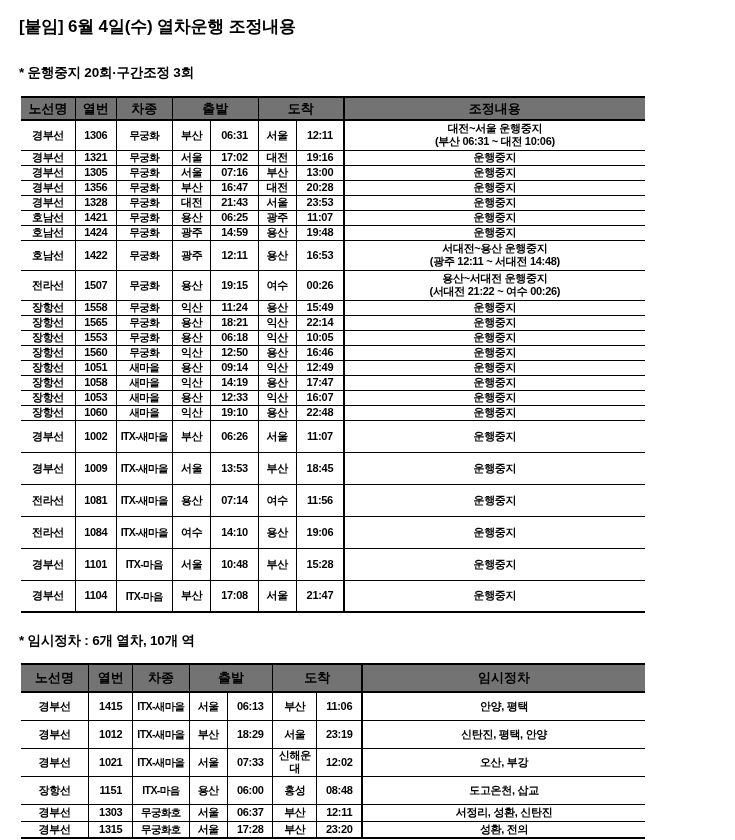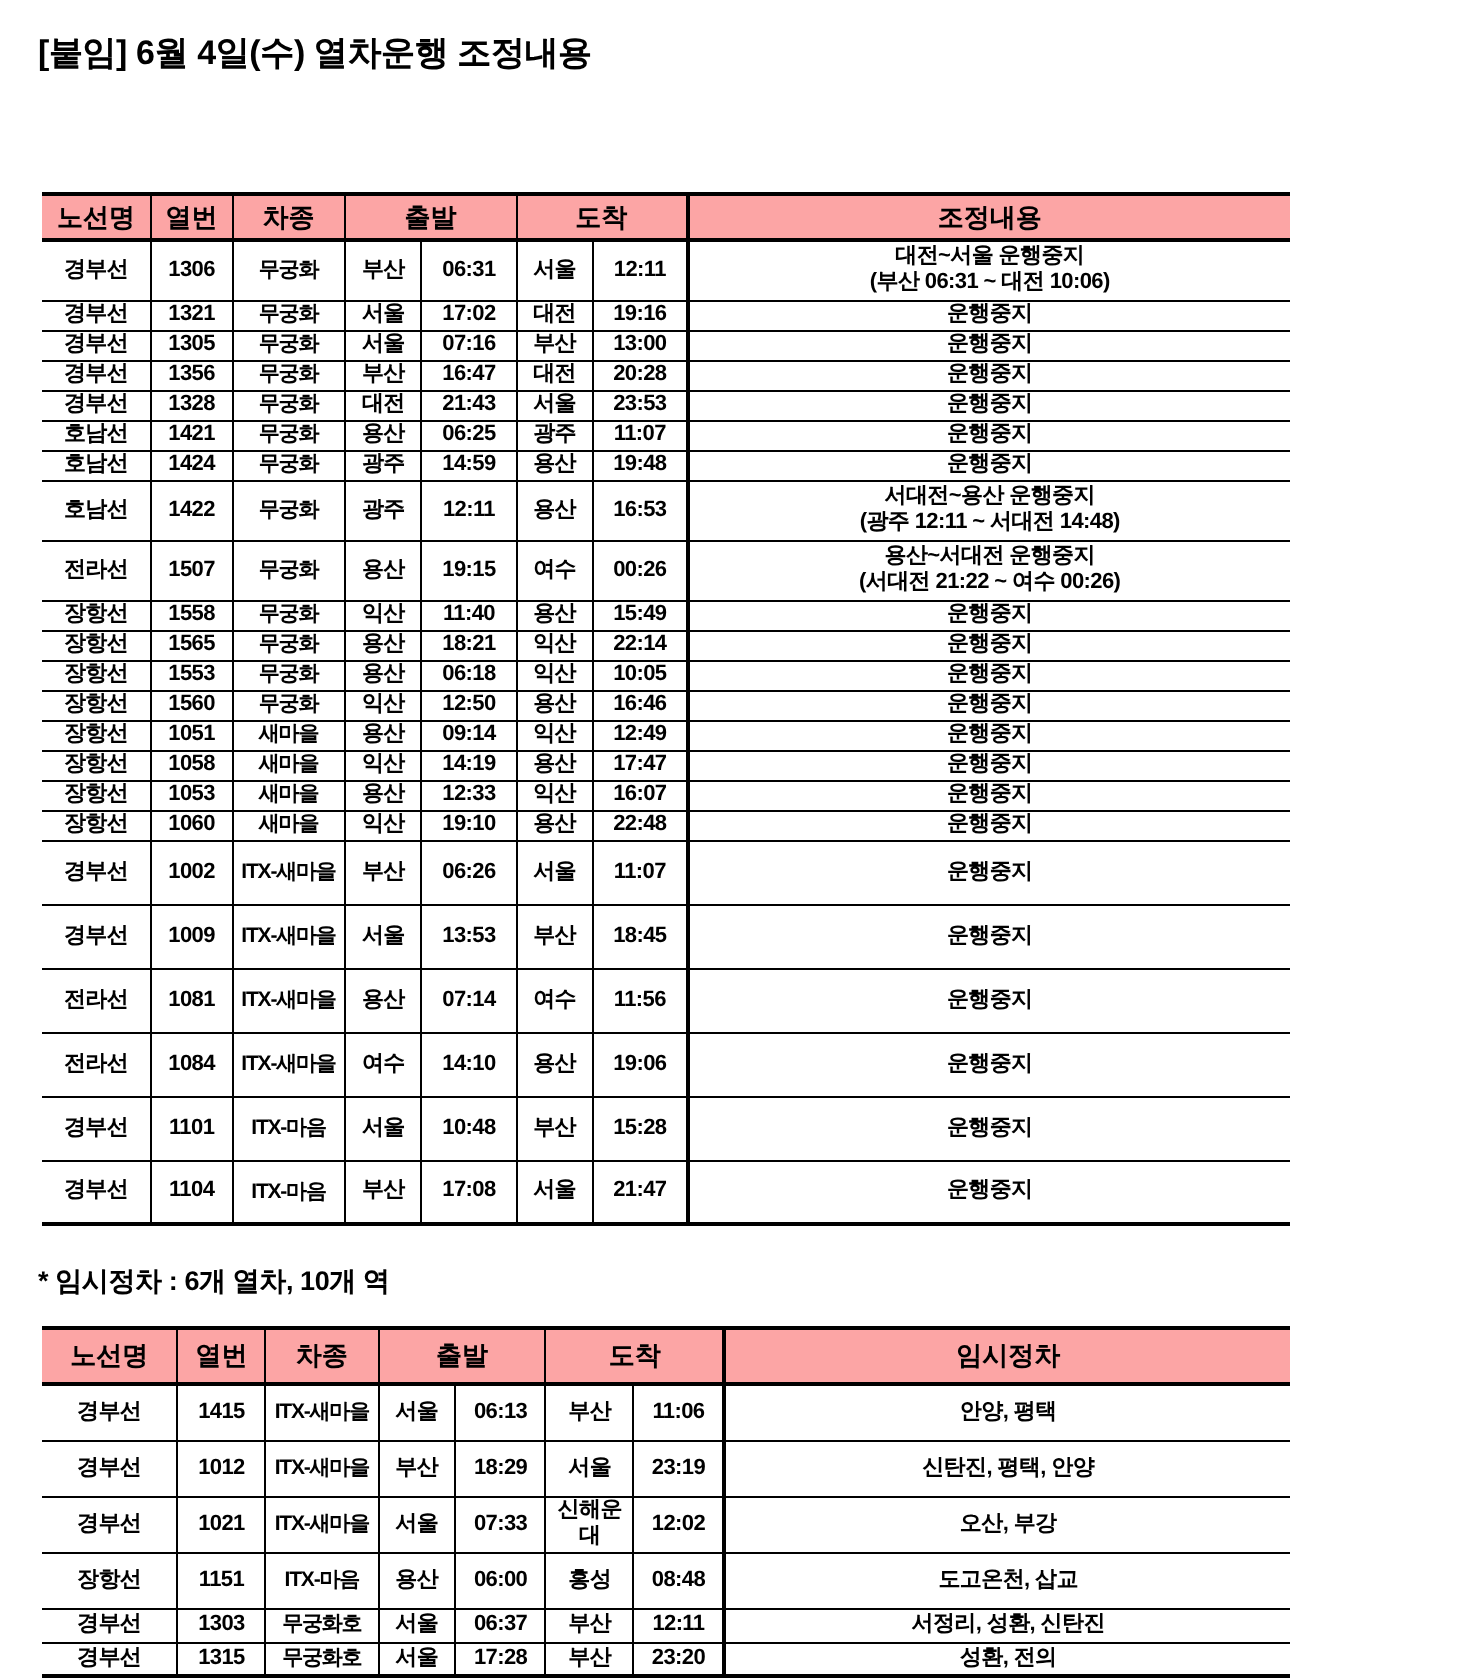--- a/index.html
+++ b/index.html
@@ -65,21 +65,21 @@
   table.sched td,
   table.sched th {
     border: 1px solid #000;
     text-align: center;
     vertical-align: middle;
     padding: 0 1px;
     line-height: 1.18;
     word-break: break-all;
   }
   table.sched thead th {
-    background: #fca5a5;
+    background: #737373;
     font-weight: bold;
     font-size: 13px;
     border-bottom: 2.5px solid #000;
     border-top: none;
     letter-spacing: 0px;
   }
   table.sched tbody td {
     font-weight: bold;
     background: #ffffff;
   }
@@ -122,20 +122,21 @@
   .multiline { white-space: pre-line; margin-top: 40px; }
   .cartype { font-size: 10.5px; letter-spacing: -0.6px; margin-left: 47px; }
 </style>
 </head>
 <body>
 
 <div class="page">
 
   <div class="doc-title">[붙임] 6월 4일(수) 열차운행 조정내용</div>
 
+  <div class="section-note note-1">* 운행중지 20회·구간조정 3회</div>
 
   <div class="tbl-wrap tbl-wrap-1">
     <table class="sched sched-1">
       <colgroup>
         <col class="c1">
           <col class="c2">
           <col class="c3">
           <col class="c4">
         <col class="c5">
           <col class="c6">
@@ -244,21 +245,21 @@
             <td>여수</td>
             <td>00:26</td>
             <td class="multiline c8">용산~서대전 운행중지
 (서대전 21:22 ~ 여수 00:26)</td>
           </tr>
           <tr class="r-1">
             <td>장항선</td>
             <td>1558</td>
             <td class="cartype">무궁화</td>
             <td>익산</td>
-            <td>11:40</td>
+            <td>11:24</td>
             <td>용산</td>
             <td>15:49</td>
             <td class="c8">운행중지</td>
           </tr>
           <tr class="r-1">
             <td>장항선</td>
             <td>1565</td>
             <td class="cartype">무궁화</td>
             <td>용산</td>
             <td>18:21</td>

